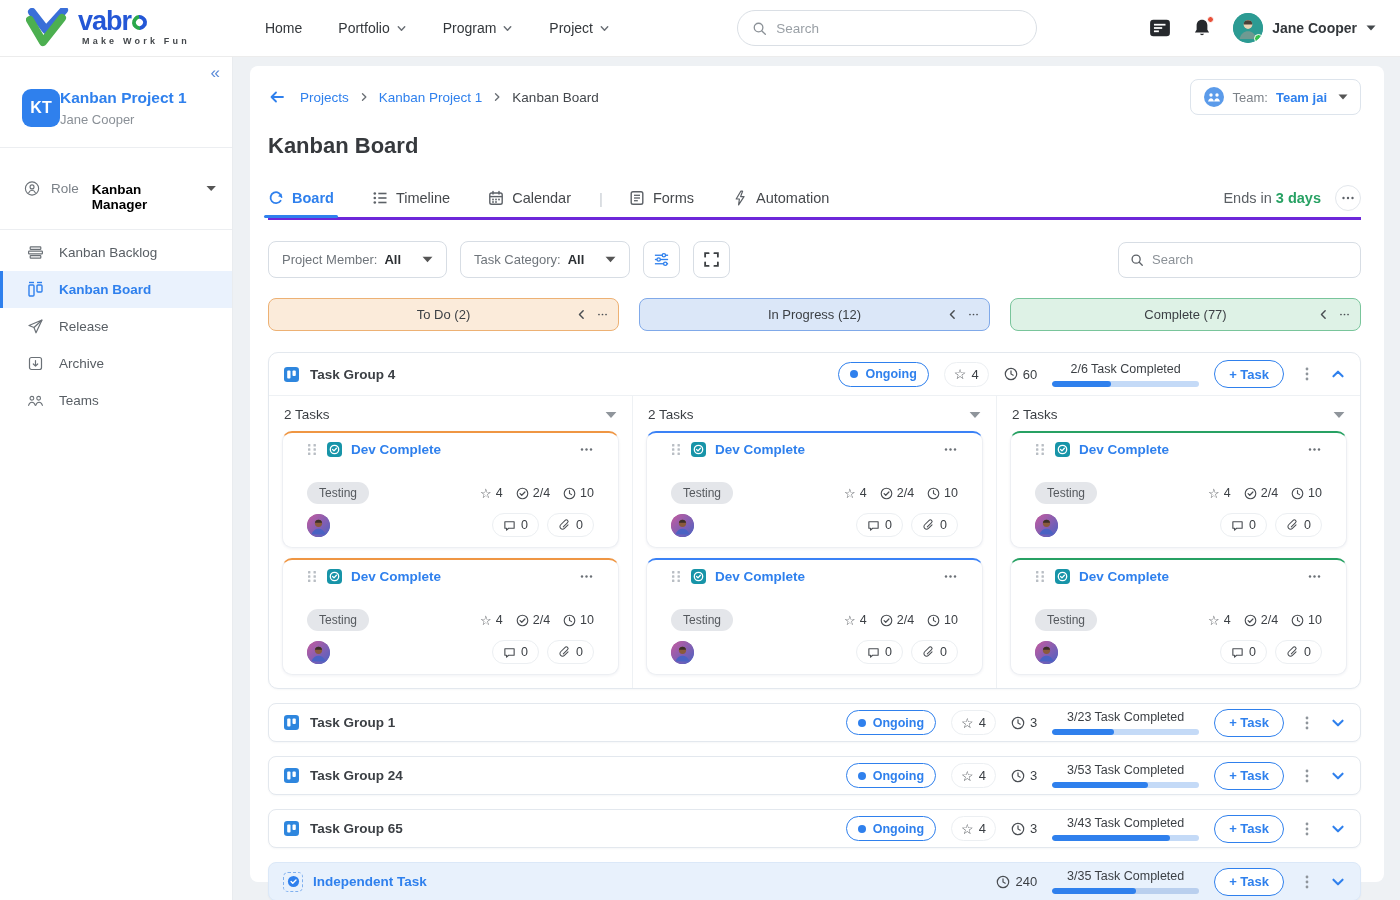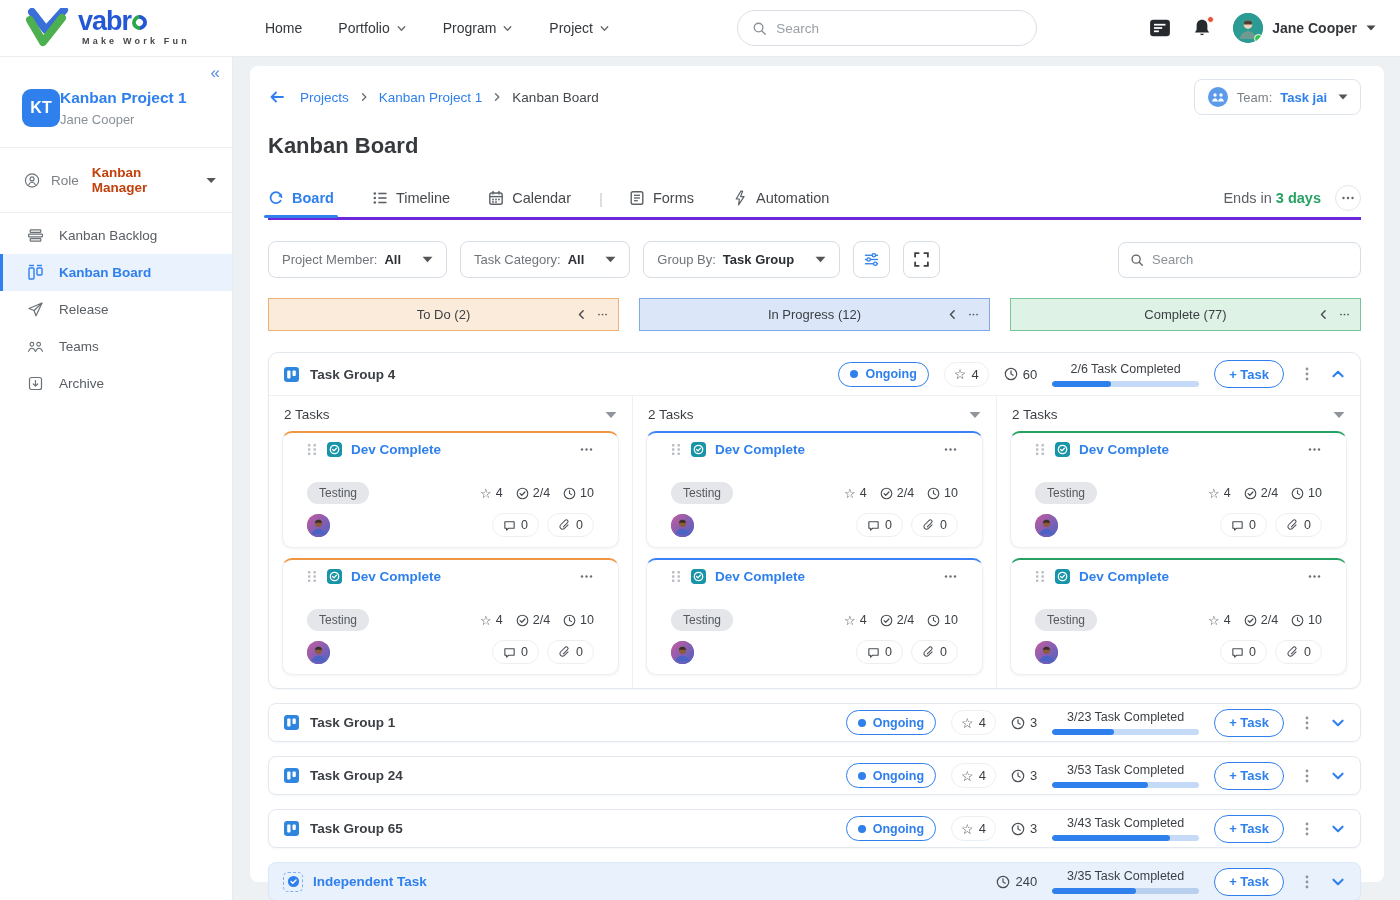--- a/index.html
+++ b/index.html
@@ -49,21 +49,21 @@
   .collapse { position:absolute; top:6px; right:12px; color:#5b8bd9; font-size:17px; cursor:pointer; }
   .proj-head { display:flex; padding:22px 18px 20px 22px; align-items:flex-start; }
   .proj-badge { width:38px; height:38px; border-radius:9px; background:#2f80ed; color:#fff;
     font-size:16px; font-weight:bold; display:flex; align-items:center; justify-content:center; flex:none; }
   .proj-name { font-size:15.5px; font-weight:bold; color:#2f80ed; }
   .proj-owner { font-size:13px; color:#8a9097; margin-top:5px; }
   .side-divider { border-top:1px solid #eceef1; }
   .role-row { display:flex; align-items:center; gap:11px; padding:17px 16px 17px 24px; cursor:pointer; }
   .role-row .ric { width:17px; height:17px; color:#6b7177; display:inline-flex; }
   .role-label { font-size:13.5px; color:#7b8188; }
-  .role-value { font-size:13.5px; font-weight:bold; color:#c2410c; margin-left:2px; }
+  .role-value { font-size:13.5px; font-weight:bold; color:#000000; margin-left:2px;margin-top:17px; }
   .role-row .cdn { margin-left:auto; width:11px; height:11px; color:#555; display:inline-flex; }
   .menu { margin-top:4px; }
   .menu-item { display:flex; align-items:center; gap:15px; height:37px; padding-left:24px;
     font-size:13.5px; color:#585e64; cursor:pointer; border-left:3px solid transparent; }
   .menu-item .mic { width:17px; height:17px; display:inline-flex; color:#6b7177; flex:none; }
   .menu-item.active { background:#eaf2fd; border-left-color:#2f80ed; color:#2f80ed; font-weight:bold; }
   .menu-item.active .mic { color:#2f80ed; }
 
   
   .crumb-row { display:flex; align-items:center; gap:10px; }
@@ -112,21 +112,21 @@
   .sq-btn.dark { color:#3c4043; }
   .filter-search { margin-left:auto; width:243px; height:36px; border:1px solid #d7dde4;
     border-radius:8px; display:flex; align-items:center; gap:8px; padding:0 11px; background:#fff; }
   .filter-search svg { width:14px; height:14px; color:#5c6167; flex:none; }
   .filter-search input { border:none; outline:none; font-size:13px; width:100%; color:#444;
     font-family:"Liberation Sans", sans-serif; background:transparent; }
   .filter-search input::placeholder { color:#8b9197; }
 
   
   .col-heads { display:flex; gap:20px; margin-top:20px; }
-  .col-pill { flex:1; height:33px; border-radius:0; display:flex; align-items:center;
+  .col-pill { flex:1; height:33px; border-radius:8px; display:flex; align-items:center;
     position:relative; justify-content:center; font-size:13px; color:#3b3f44; cursor:pointer; }
   .col-pill .ops { position:absolute; right:10px; display:flex; align-items:center; gap:10px; color:#4a4e53; }
   .col-pill .ops svg { width:11px; height:11px; cursor:pointer; }
   .cp-todo { background:#fbebda; border:1px solid #edb174; }
   .cp-prog { background:#dbe7f8; border:1px solid #80a9e9; }
   .cp-done { background:#def2e6; border:1px solid #79c59b; }
 
   
   .group-card { margin-top:21px; border:1px solid #e3e8ee; border-radius:10px; background:#fff;
     box-shadow:0 1px 2px rgba(20,40,80,.04); }
@@ -335,37 +335,37 @@
         <span class="mic">
             <svg viewBox="0 0 17 17" width="100%" height="100%">
               <path d="M15 2 L2 7.5 L7 9.5 L9 14.8 L15 2 Z" fill="none" stroke="currentColor" stroke-width="1.2" stroke-linejoin="round"></path>
               <path d="M7 9.5 L15 2" fill="none" stroke="currentColor" stroke-width="1.2"></path>
             </svg>
           </span>
         <span>Release</span>
       </div>
       <div class="menu-item">
         <span class="mic">
+            <svg viewBox="0 0 17 17" width="100%" height="100%">
+              <rect x="2.5" y="2.5" width="12" height="12" rx="2" fill="none" stroke="currentColor" stroke-width="1.2"></rect>
+              <path d="M8.5 5.5 L8.5 11 M6.3 9 L8.5 11.2 L10.7 9" fill="none" stroke="currentColor" stroke-width="1.2" stroke-linecap="round" stroke-linejoin="round"></path>
+            </svg>
+          </span>
+        <span>Archive</span>
+      </div>
+      <div class="menu-item">
+        <span class="mic">
             <svg viewBox="0 0 19 15" width="100%" height="100%">
               <circle cx="5.5" cy="5" r="2.1" fill="none" stroke="currentColor" stroke-width="1.2"></circle>
               <circle cx="13" cy="5" r="2.1" fill="none" stroke="currentColor" stroke-width="1.2"></circle>
               <path d="M1.8 13 C2.4 10.5 3.8 9.4 5.5 9.4 C7.2 9.4 8.6 10.5 9.2 13" fill="none" stroke="currentColor" stroke-width="1.2" stroke-linecap="round"></path>
               <path d="M9.8 13 C10.4 10.5 11.8 9.4 13.5 9.4 C15.2 9.4 16.6 10.5 17.2 13" fill="none" stroke="currentColor" stroke-width="1.2" stroke-linecap="round"></path>
             </svg>
           </span>
         <span>Teams</span>
-      </div>
-      <div class="menu-item">
-        <span class="mic">
-            <svg viewBox="0 0 17 17" width="100%" height="100%">
-              <rect x="2.5" y="2.5" width="12" height="12" rx="2" fill="none" stroke="currentColor" stroke-width="1.2"></rect>
-              <path d="M8.5 5.5 L8.5 11 M6.3 9 L8.5 11.2 L10.7 9" fill="none" stroke="currentColor" stroke-width="1.2" stroke-linecap="round" stroke-linejoin="round"></path>
-            </svg>
-          </span>
-        <span>Archive</span>
       </div>
     </nav>
   </aside>
 
   <main class="main">
     <div class="content-card">
 
       <div class="crumb-row">
         <span class="back-arrow">
           <svg viewBox="0 0 18 18">
@@ -391,21 +391,21 @@
         <span class="team-ico">
           <svg viewBox="0 0 22 22">
               <circle cx="11" cy="11" r="10" fill="#5b9bea"></circle>
               <circle cx="8" cy="9" r="1.7" fill="#fff"></circle>
               <circle cx="14" cy="9" r="1.7" fill="#fff"></circle>
               <path d="M5 15.5 C5.7 13.3 6.8 12.3 8 12.3 C9.2 12.3 10.3 13.3 11 15.5 Z" fill="#fff"></path>
               <path d="M11 15.5 C11.7 13.3 12.8 12.3 14 12.3 C15.2 12.3 16.3 13.3 17 15.5 Z" fill="#fff"></path>
             </svg>
         </span>
         <span class="team-label">Team:</span>
-        <span class="team-value">Task jai</span>
+        <span class="team-value">Team jai</span>
         <span class="cdn">
             <svg viewBox="0 0 10 6" width="100%" height="100%">
               <path d="M0.5 0.5 L9.5 0.5 L5 5.5 Z" fill="currentColor"></path>
             </svg>
           </span>
       </div>
 
       <h1 class="page-title">Kanban Board</h1>
 
       <div class="tabs-row">
@@ -485,29 +485,20 @@
             <span class="sel-value">All</span>
           <span class="cdn">
               <svg viewBox="0 0 10 6" width="100%" height="100%">
                 <path d="M0.5 0.5 L9.5 0.5 L5 5.5 Z" fill="currentColor"></path>
               </svg>
             </span>
         </button>
         <button class="select">
           <span class="sel-label">Task Category:</span>
             <span class="sel-value">All</span>
-          <span class="cdn">
-              <svg viewBox="0 0 10 6" width="100%" height="100%">
-                <path d="M0.5 0.5 L9.5 0.5 L5 5.5 Z" fill="currentColor"></path>
-              </svg>
-            </span>
-        </button>
-        <button class="select">
-          <span class="sel-label">Group By:</span>
-            <span class="sel-value">Task Group</span>
           <span class="cdn">
               <svg viewBox="0 0 10 6" width="100%" height="100%">
                 <path d="M0.5 0.5 L9.5 0.5 L5 5.5 Z" fill="currentColor"></path>
               </svg>
             </span>
         </button>
         <button class="sq-btn blue">
             <svg viewBox="0 0 18 18">
               <line x1="2" y1="4.5" x2="16" y2="4.5" stroke="currentColor" stroke-width="1.4"></line>
               <circle cx="11.5" cy="4.5" r="1.8" fill="#fff" stroke="currentColor" stroke-width="1.4"></circle>

